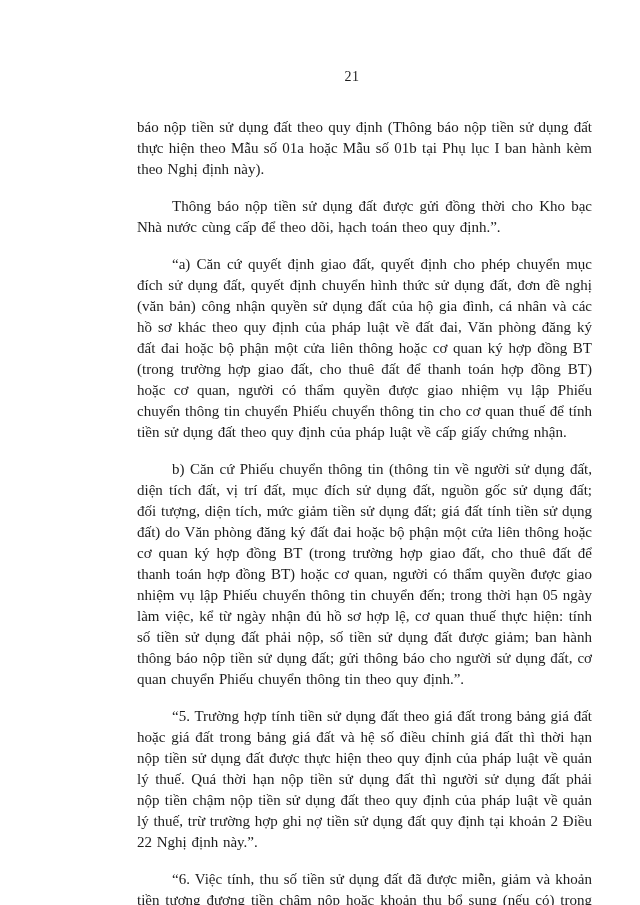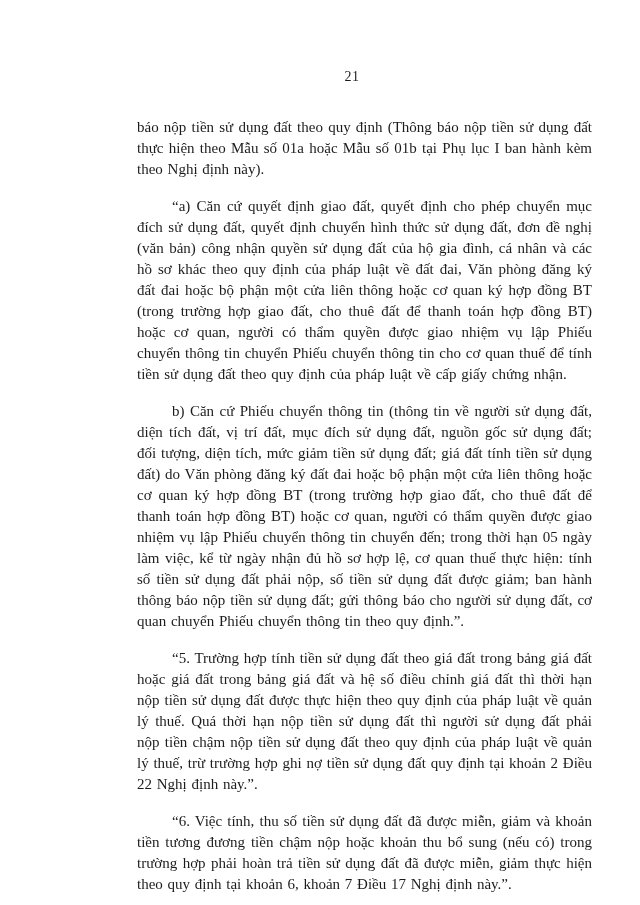--- a/index.html
+++ b/index.html
@@ -41,19 +41,20 @@
   .content p.continuation { text-indent: 0; }
   .content p.bold { font-weight: bold; }
 </style>
 </head>
 <body>
 
 <div class="page">
   <div class="page-number">21</div>
   <div class="content" id="content">
       <p class="continuation">báo nộp tiền sử dụng đất theo quy định (Thông báo nộp tiền sử dụng đất thực hiện theo Mẫu số 01a hoặc Mẫu số 01b tại Phụ lục I ban hành kèm theo Nghị định này).</p>
+      <p class="">Thông báo nộp tiền sử dụng đất được gửi đồng thời cho Kho bạc Nhà nước cùng cấp để theo dõi, hạch toán theo quy định.”.</p>
       <p class="">“a) Căn cứ quyết định giao đất, quyết định cho phép chuyển mục đích sử dụng đất, quyết định chuyển hình thức sử dụng đất, đơn đề nghị (văn bản) công nhận quyền sử dụng đất của hộ gia đình, cá nhân và các hồ sơ khác theo quy định của pháp luật về đất đai, Văn phòng đăng ký đất đai hoặc bộ phận một cửa liên thông hoặc cơ quan ký hợp đồng BT (trong trường hợp giao đất, cho thuê đất để thanh toán hợp đồng BT) hoặc cơ quan, người có thẩm quyền được giao nhiệm vụ lập Phiếu chuyển thông tin chuyển Phiếu chuyển thông tin cho cơ quan thuế để tính tiền sử dụng đất theo quy định của pháp luật về cấp giấy chứng nhận.</p>
       <p class="">b) Căn cứ Phiếu chuyển thông tin (thông tin về người sử dụng đất, diện tích đất, vị trí đất, mục đích sử dụng đất, nguồn gốc sử dụng đất; đối tượng, diện tích, mức giảm tiền sử dụng đất; giá đất tính tiền sử dụng đất) do Văn phòng đăng ký đất đai hoặc bộ phận một cửa liên thông hoặc cơ quan ký hợp đồng BT (trong trường hợp giao đất, cho thuê đất để thanh toán hợp đồng BT) hoặc cơ quan, người có thẩm quyền được giao nhiệm vụ lập Phiếu chuyển thông tin chuyển đến; trong thời hạn 05 ngày làm việc, kể từ ngày nhận đủ hồ sơ hợp lệ, cơ quan thuế thực hiện: tính số tiền sử dụng đất phải nộp, số tiền sử dụng đất được giảm; ban hành thông báo nộp tiền sử dụng đất; gửi thông báo cho người sử dụng đất, cơ quan chuyển Phiếu chuyển thông tin theo quy định.”.</p>
       <p class="">“5. Trường hợp tính tiền sử dụng đất theo giá đất trong bảng giá đất hoặc giá đất trong bảng giá đất và hệ số điều chỉnh giá đất thì thời hạn nộp tiền sử dụng đất được thực hiện theo quy định của pháp luật về quản lý thuế. Quá thời hạn nộp tiền sử dụng đất thì người sử dụng đất phải nộp tiền chậm nộp tiền sử dụng đất theo quy định của pháp luật về quản lý thuế, trừ trường hợp ghi nợ tiền sử dụng đất quy định tại khoản 2 Điều 22 Nghị định này.”.</p>
       <p class="">“6. Việc tính, thu số tiền sử dụng đất đã được miễn, giảm và khoản tiền tương đương tiền chậm nộp hoặc khoản thu bổ sung (nếu có) trong trường hợp phải hoàn trả tiền sử dụng đất đã được miễn, giảm thực hiện theo quy định tại khoản 6, khoản 7 Điều 17 Nghị định này.”.</p>
       <p class="bold">13. Sửa đổi, bổ sung khoản 1, khoản 2 Điều 26 như sau:</p>
     </div>
 </div>
 
 </body></html>

